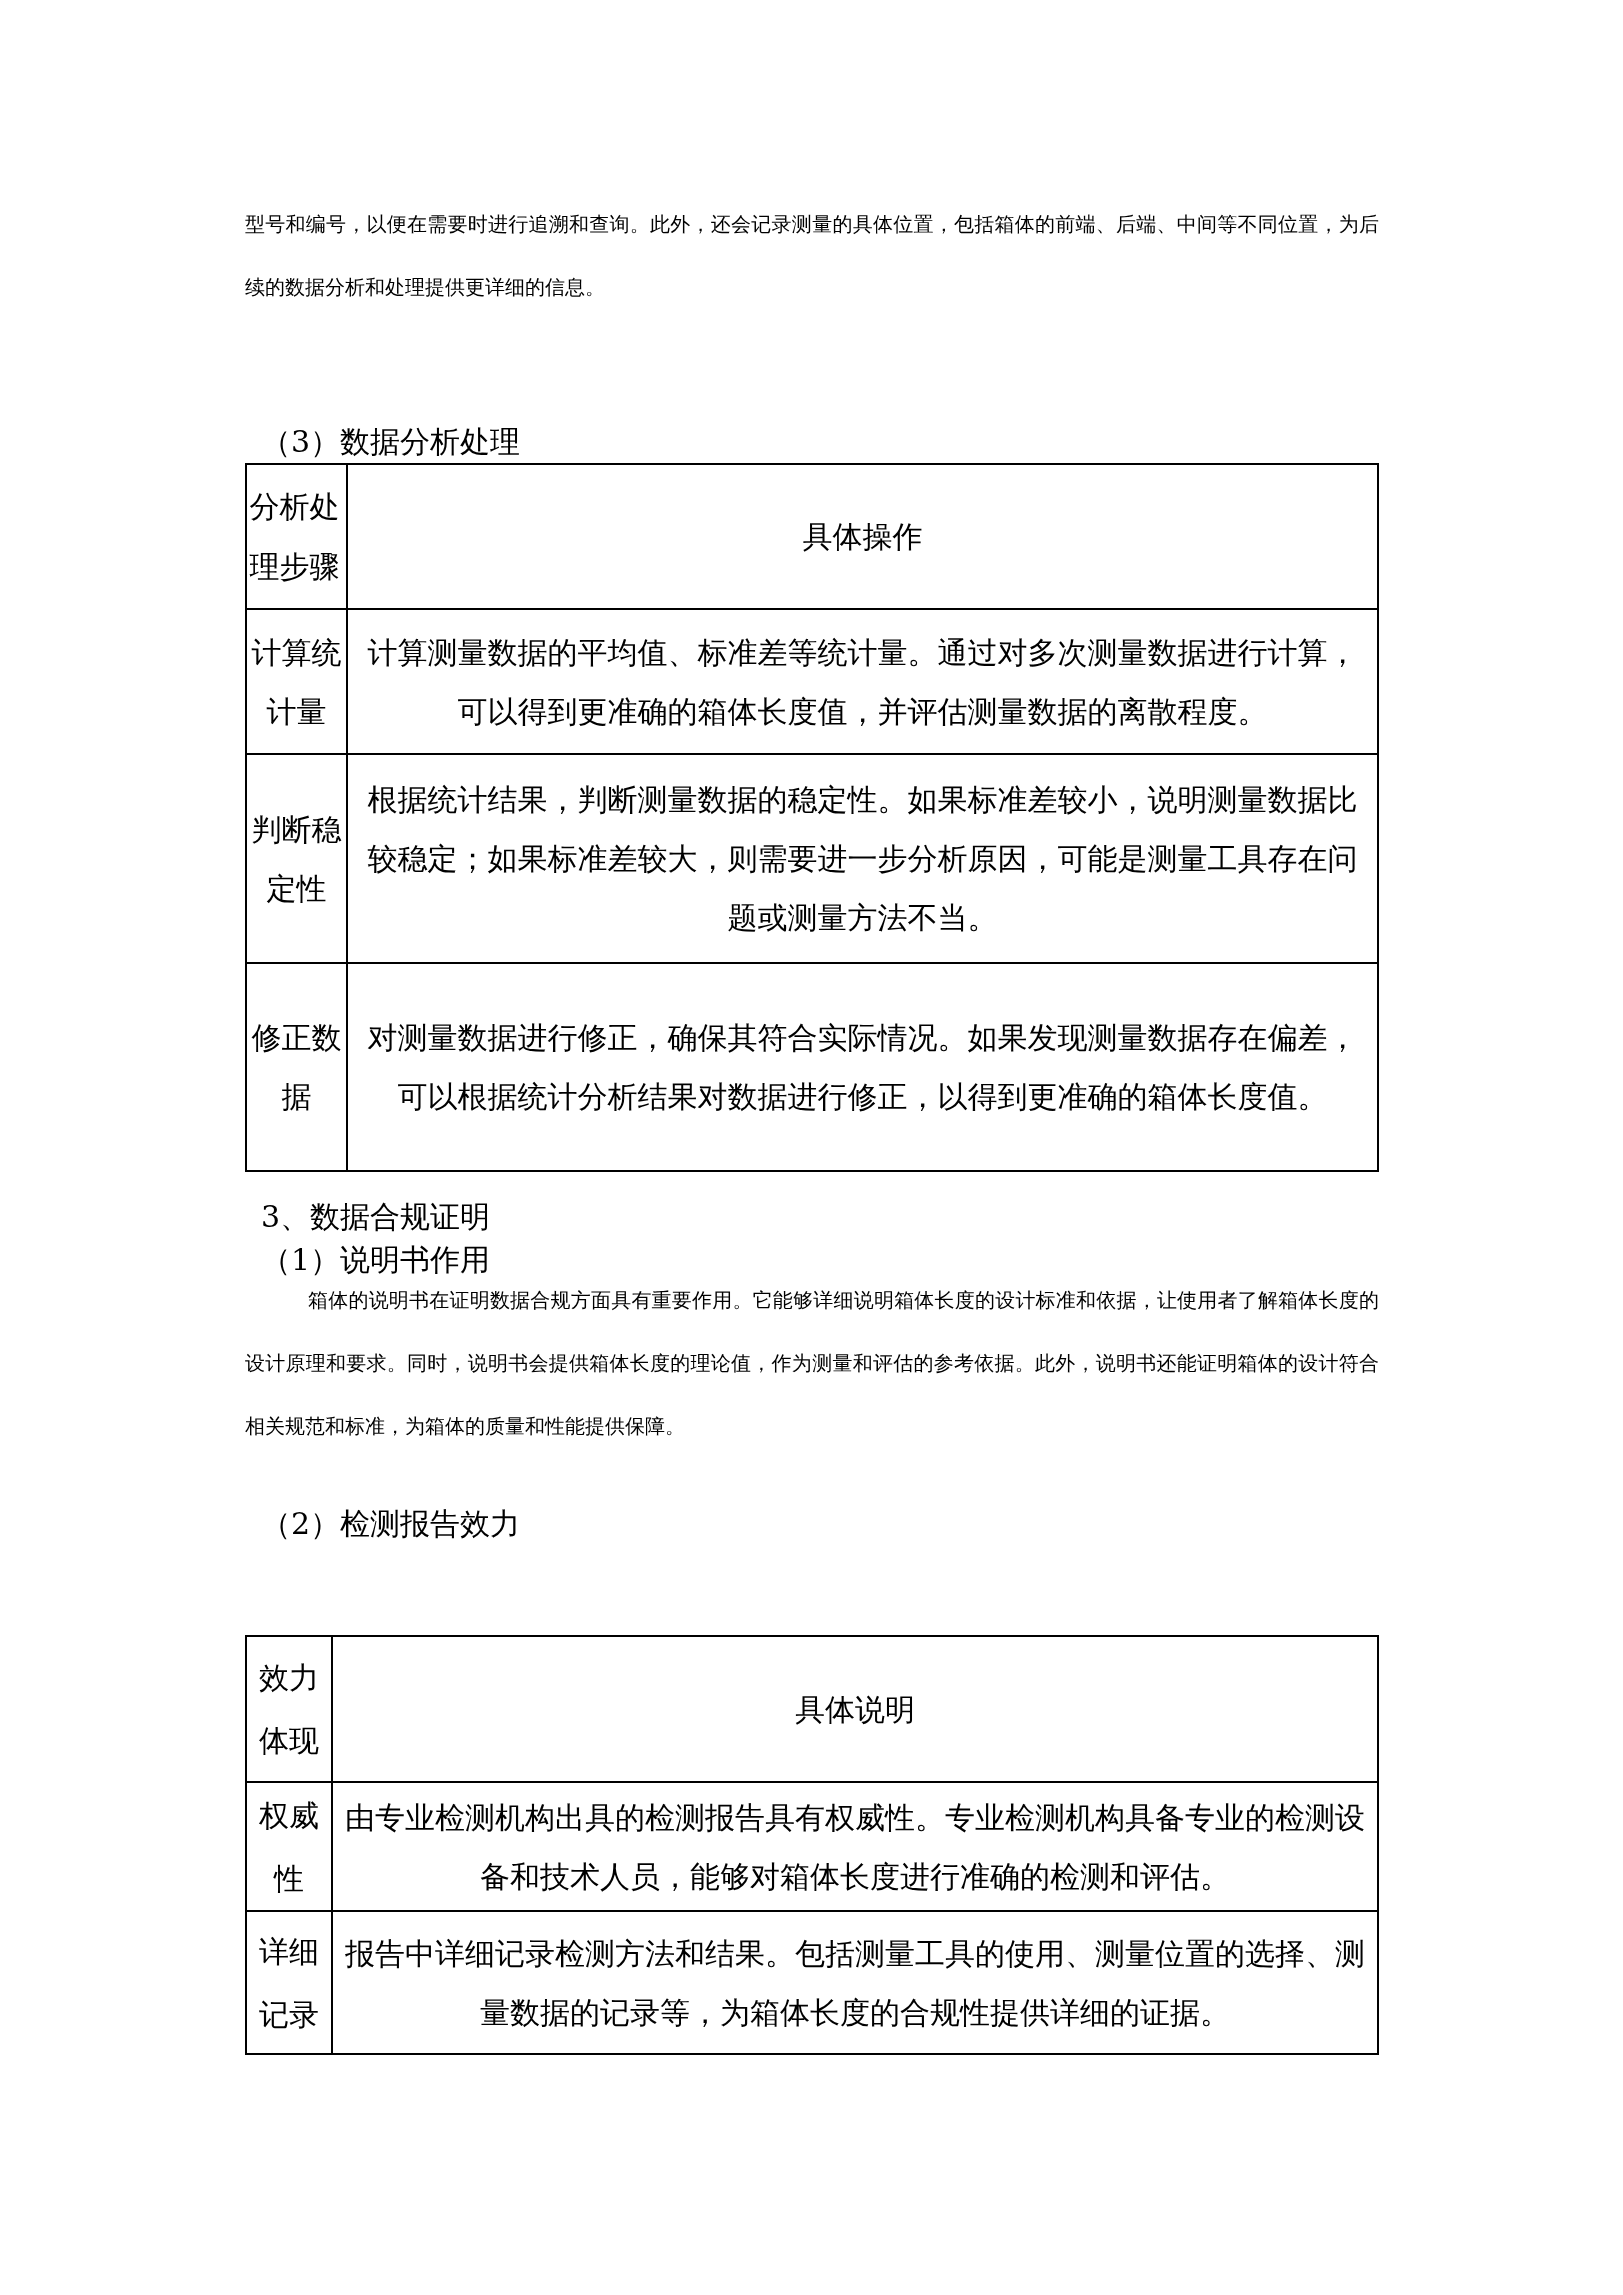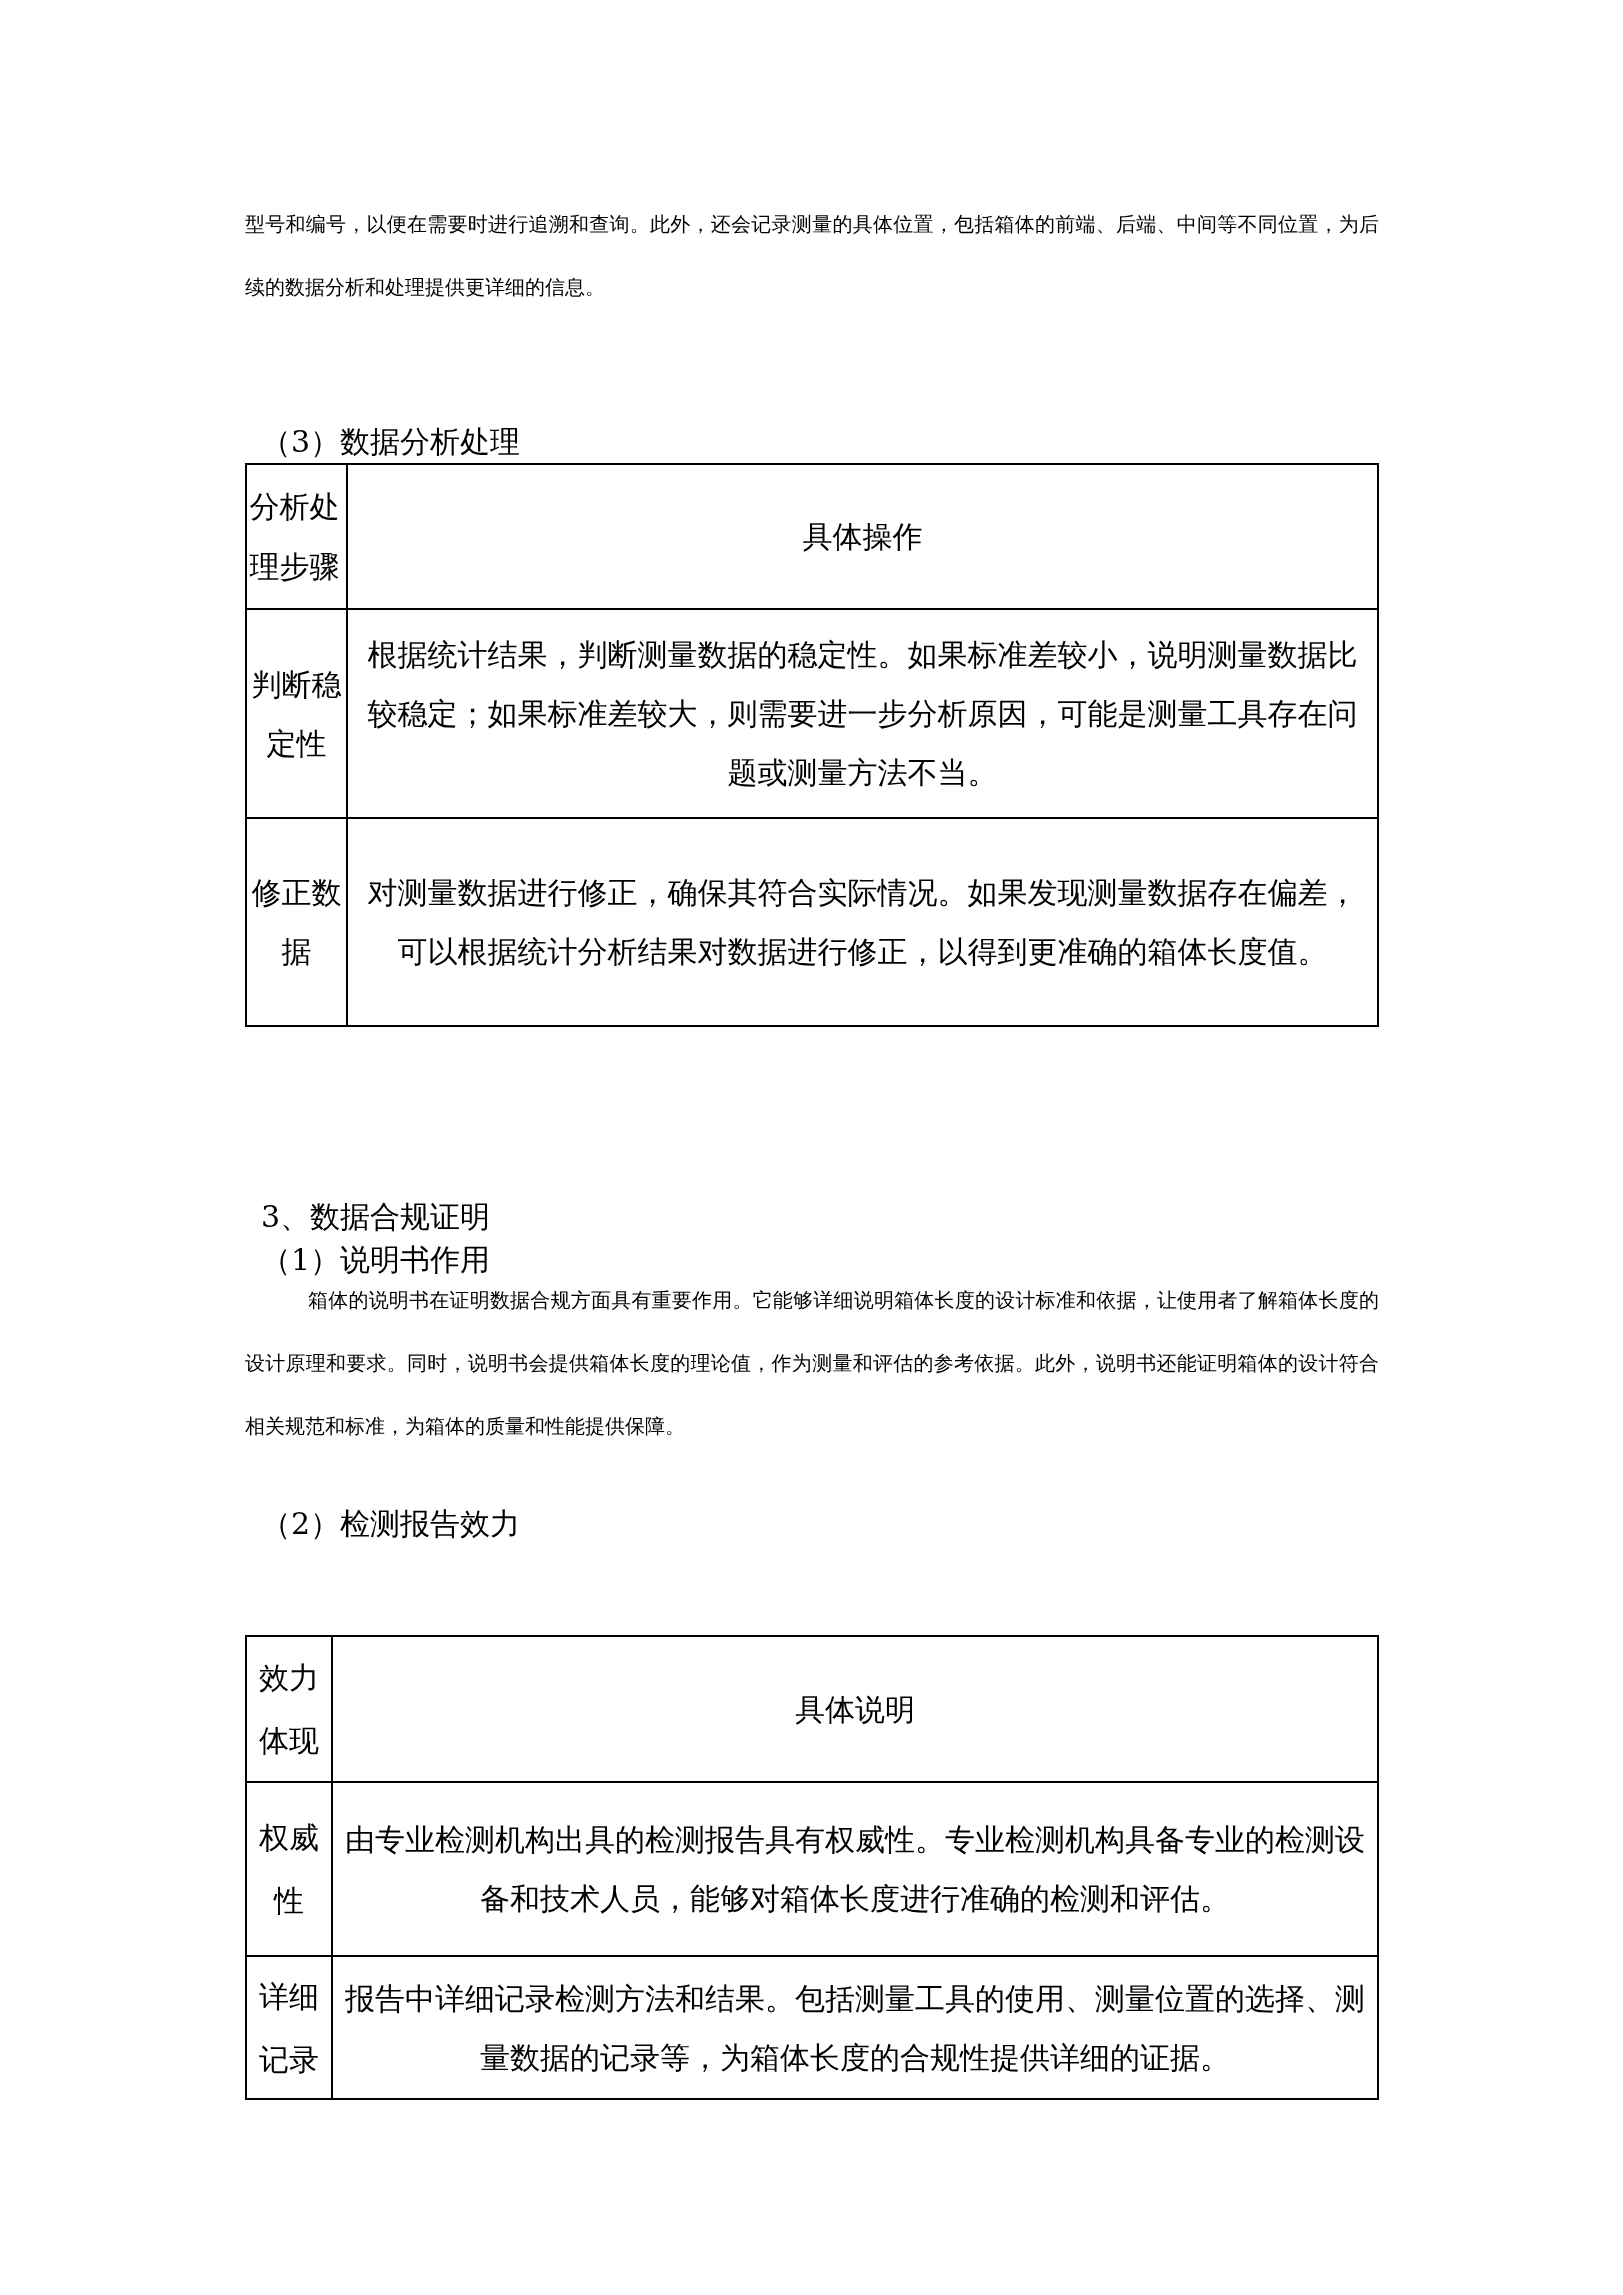--- a/index.html
+++ b/index.html
@@ -23,20 +23,24 @@
 <table class="doc" style="top:463px;">
   <colgroup>
       <col style="width:101px">
       <col>
     </colgroup>
   <tbody>
       <tr style="height:145px;">
     <td class="c1" style="line-height:60px; text-align:left;">分析处理步骤</td>
     <td class="c2">具体操作</td>
   </tr>
+  <tr style="height:145px;">
+    <td class="c1">计算统计量</td>
+    <td class="c2">计算测量数据的平均值、标准差等统计量。通过对多次测量数据进行计算，可以得到更准确的箱体长度值，并评估测量数据的离散程度。</td>
+  </tr>
   <tr style="height:209px;">
     <td class="c1">判断稳定性</td>
     <td class="c2">根据统计结果，判断测量数据的稳定性。如果标准差较小，说明测量数据比较稳定；如果标准差较大，则需要进一步分析原因，可能是测量工具存在问题或测量方法不当。</td>
   </tr>
   <tr style="height:208px;">
     <td class="c1">修正数据</td>
     <td class="c2">对测量数据进行修正，确保其符合实际情况。如果发现测量数据存在偏差，可以根据统计分析结果对数据进行修正，以得到更准确的箱体长度值。</td>
   </tr>
 </tbody>
   </table>
@@ -52,21 +56,21 @@
 <table class="doc" style="top:1635px;">
   <colgroup>
       <col style="width:86px">
       <col>
     </colgroup>
   <tbody>
       <tr style="height:146px;">
     <td class="c1" style="line-height:63px;">效力体现</td>
     <td class="c2">具体说明</td>
   </tr>
-  <tr style="height:174px;">
+  <tr style="height:129px;">
     <td class="c1" style="line-height:63px;">权威性</td>
     <td class="c2">由专业检测机构出具的检测报告具有权威性。专业检测机构具备专业的检测设备和技术人员，能够对箱体长度进行准确的检测和评估。</td>
   </tr>
   <tr style="height:143px;padding-left:22px;">
     <td class="c1" style="line-height:63px;">详细记录</td>
     <td class="c2">报告中详细记录检测方法和结果。包括测量工具的使用、测量位置的选择、测量数据的记录等，为箱体长度的合规性提供详细的证据。</td>
   </tr>
 </tbody>
   </table>
 

